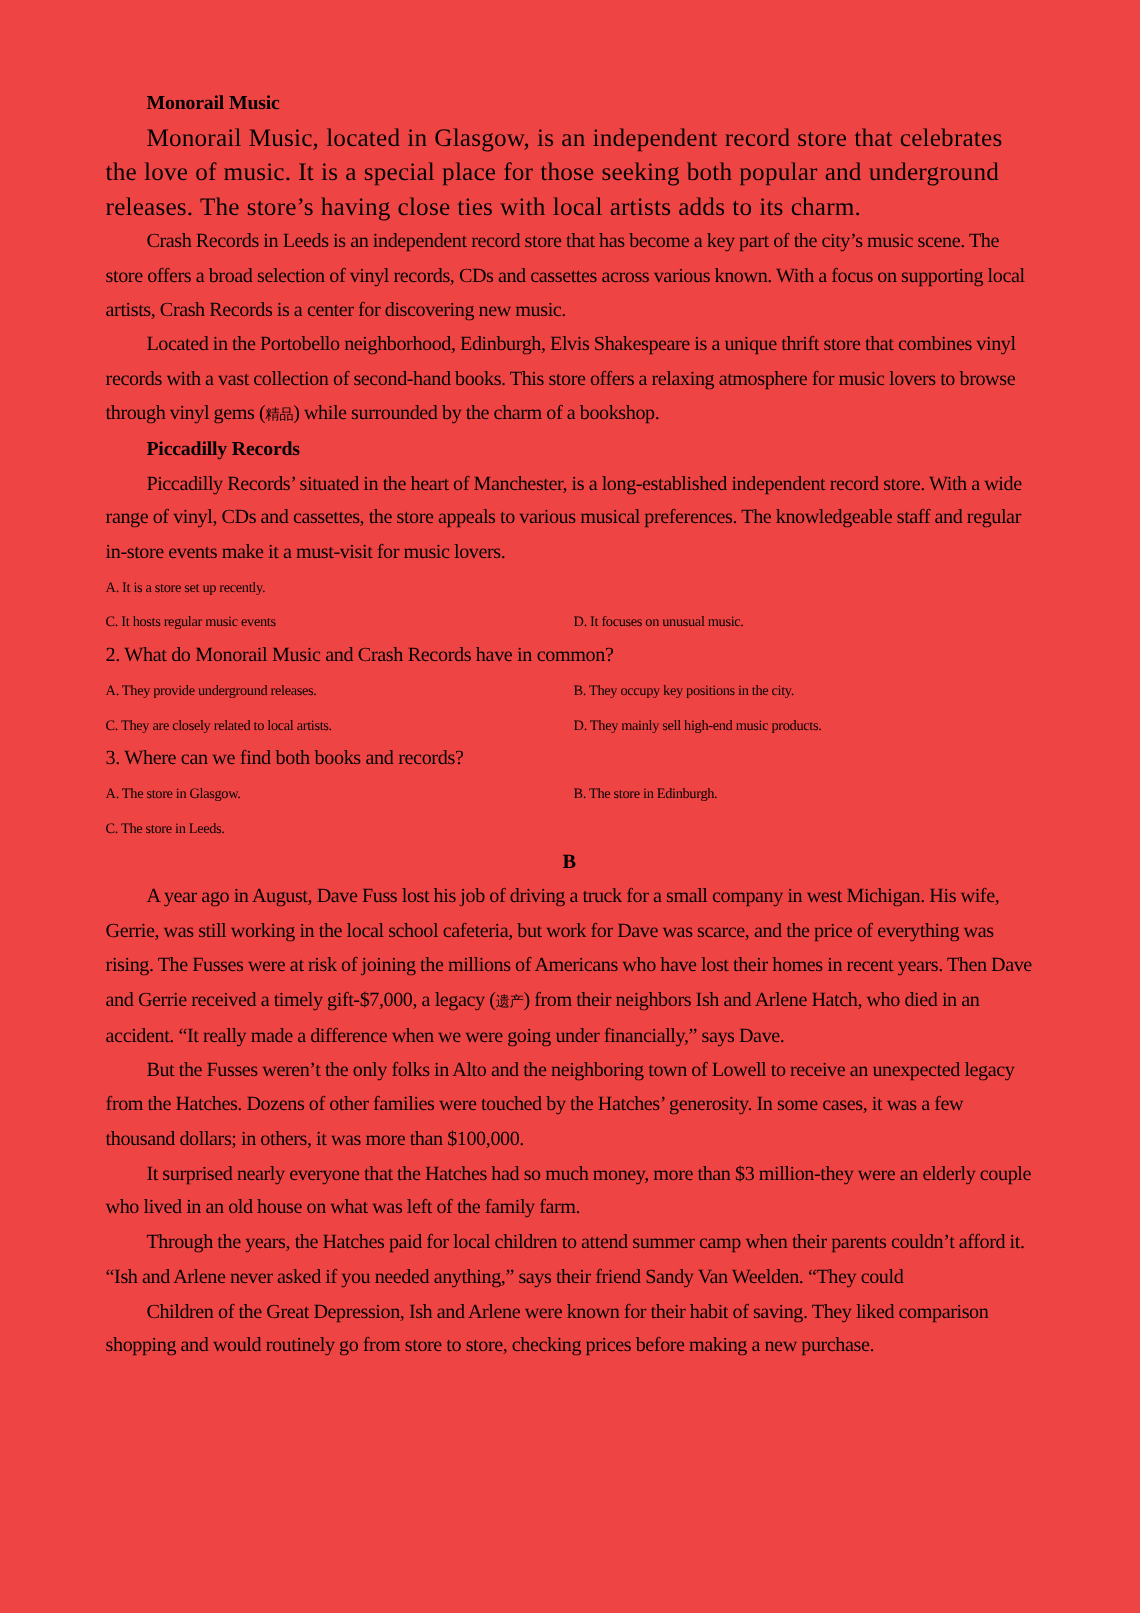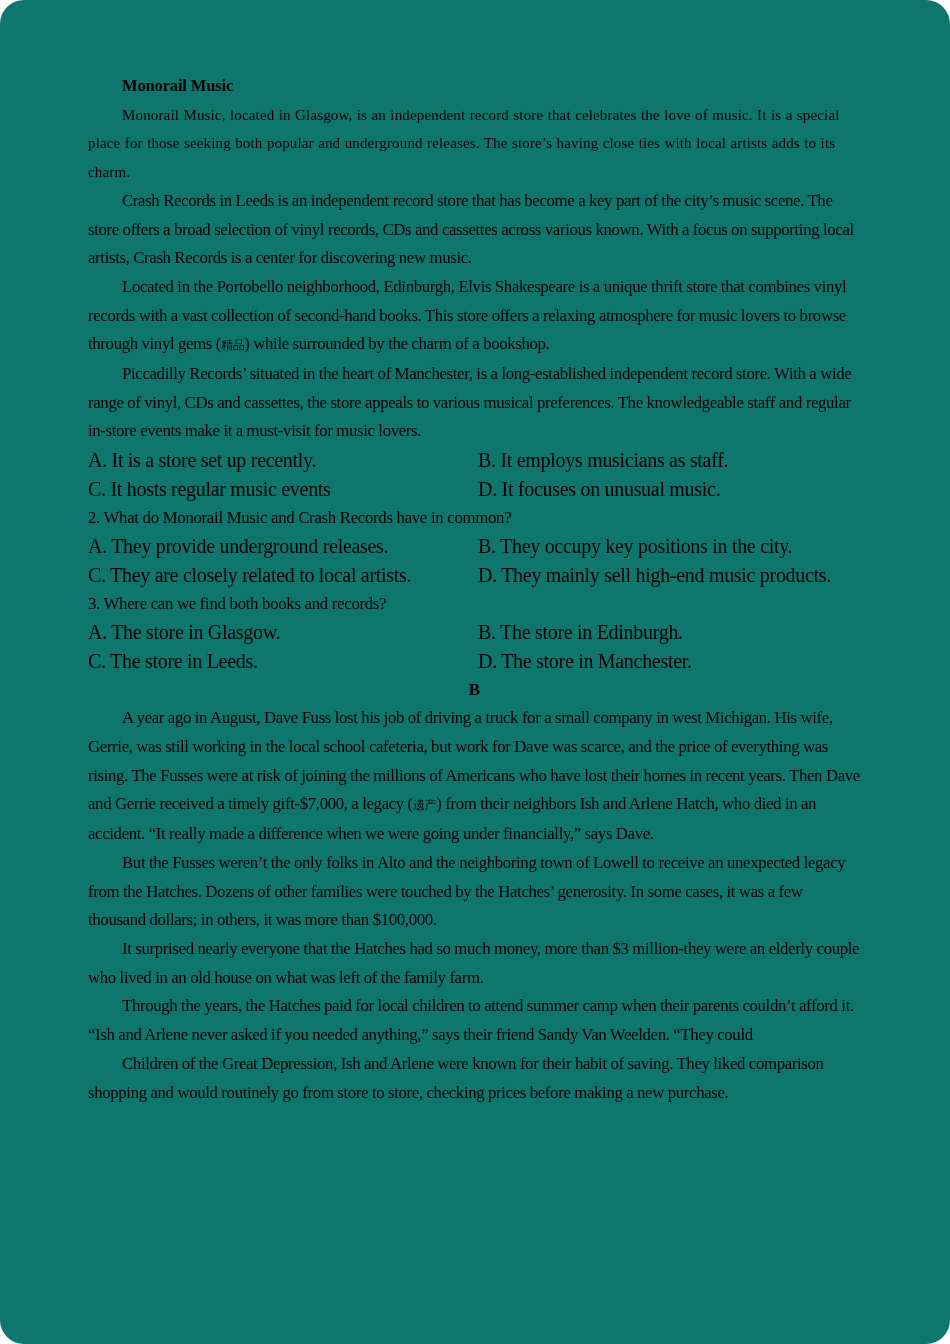--- a/index.html
+++ b/index.html
@@ -15,22 +15,21 @@
     font-family: "Liberation Serif", "DejaVu Serif", serif;
     color: #000000;
     overflow: hidden;
   }
   .page {
     position: absolute;
     left: 0;
     top: 0;
     width: 950px;
     height: 1344px;
-    background: #0f766e;
-    border-radius: 24px;
+    background: #ef4444;
   }
   .content {
     position: absolute;
     left: 88px;
     top: 72px;
     width: 775px;
   }
 
   
   .sec-head {
@@ -46,41 +45,41 @@
     font-size: 16.8px;
     line-height: 28.7px;
     margin: 0;
     text-indent: 34px;
     text-align: left;
     letter-spacing: -0.05px;
     word-spacing: 0.2px;
   }
   
   .para.wide {
-    font-size: 15px;
+    font-size: 21px;
     letter-spacing: 0.15px;
     word-spacing: 0.5px;
   }
   .para.narrow {
     font-size: 16.8px;
     letter-spacing: -0.35px;
     word-spacing: -0.1px;
   }
   .qline {
     font-size: 16.8px;
     line-height: 28.7px;
     margin: 0;
     letter-spacing: -0.3px;
     white-space: nowrap;
   }
   .optrow {
     position: relative;
     height: 28.7px;
     line-height: 28.7px;
-    font-size: 20px;
+    font-size: 12px;
     letter-spacing: -0.3px;
     white-space: nowrap;
   }
   .optrow .opt-a {
     position: absolute;
     left: 0;
     top: 0;
   }
   .optrow .opt-b {
     position: absolute;
@@ -103,25 +102,25 @@
 <div class="page">
   <div class="content">
 
     <p class="sec-head">Monorail Music</p>
     <p class="para wide">Monorail Music, located in Glasgow, is an independent record store that celebrates the love of music. It is a special place for those seeking both popular and underground releases. The store’s having close ties with local artists adds to its charm.</p>
 
     <p class="para narrow">Crash Records in Leeds is an independent record store that has become a key part of the city’s music scene. The store offers a broad selection of vinyl records, CDs and cassettes across various known. With a focus on supporting local artists, Crash Records is a center for discovering new music.</p>
 
     <p class="para narrow"><span>Located in the Portobello neighborhood, Edinburgh, Elvis Shakespeare is a unique thrift store that combines vinyl records with a vast collection of second-hand books. This store offers a relaxing atmosphere for music lovers to browse through vinyl gems (</span><span class="cn">精品</span><span>) while surrounded by the charm of a bookshop.</span></p>
 
+    <p class="sec-head">Piccadilly Records</p>
     <p class="para narrow">Piccadilly Records’ situated in the heart of Manchester, is a long-established independent record store. With a wide range of vinyl, CDs and cassettes, the store appeals to various musical preferences. The knowledgeable staff and regular in-store events make it a must-visit for music lovers.</p>
 
     <div class="optrow">
       <span class="opt-a">A. It is a store set up recently.</span>
-      <span class="opt-b">B. It employs musicians as staff.</span>
     </div>
     <div class="optrow">
       <span class="opt-a">C. It hosts regular music events</span>
       <span class="opt-b">D. It focuses on unusual music.</span>
     </div>
 
     <p class="qline">2. What do Monorail Music and Crash Records have in common?</p>
     <div class="optrow">
       <span class="opt-a">A. They provide underground releases.</span>
       <span class="opt-b">B. They occupy key positions in the city.</span>
@@ -131,21 +130,20 @@
       <span class="opt-b">D. They mainly sell high-end music products.</span>
     </div>
 
     <p class="qline">3. Where can we find both books and records?</p>
     <div class="optrow">
       <span class="opt-a">A. The store in Glasgow.</span>
       <span class="opt-b">B. The store in Edinburgh.</span>
     </div>
     <div class="optrow">
       <span class="opt-a">C. The store in Leeds.</span>
-      <span class="opt-b">D. The store in Manchester.</span>
     </div>
 
     <p class="center-head">B</p>
 
     <p class="para narrow"><span>A year ago in August, Dave Fuss lost his job of driving a truck for a small company in west Michigan. His wife, Gerrie, was still working in the local school cafeteria, but work for Dave was scarce, and the price of everything was rising. The Fusses were at risk of joining the millions of Americans who have lost their homes in recent years. Then Dave and Gerrie received a timely gift-$7,000, a legacy (</span><span class="cn">遗产</span><span>) from their neighbors Ish and Arlene Hatch, who died in an accident. “It really made a difference when we were going under financially,” says Dave.</span></p>
 
     <p class="para narrow">But the Fusses weren’t the only folks in Alto and the neighboring town of Lowell to receive an unexpected legacy from the Hatches. Dozens of other families were touched by the Hatches’ generosity. In some cases, it was a few thousand dollars; in others, it was more than $100,000.</p>
 
     <p class="para narrow">It surprised nearly everyone that the Hatches had so much money, more than $3 million-they were an elderly couple who lived in an old house on what was left of the family farm.</p>
 

